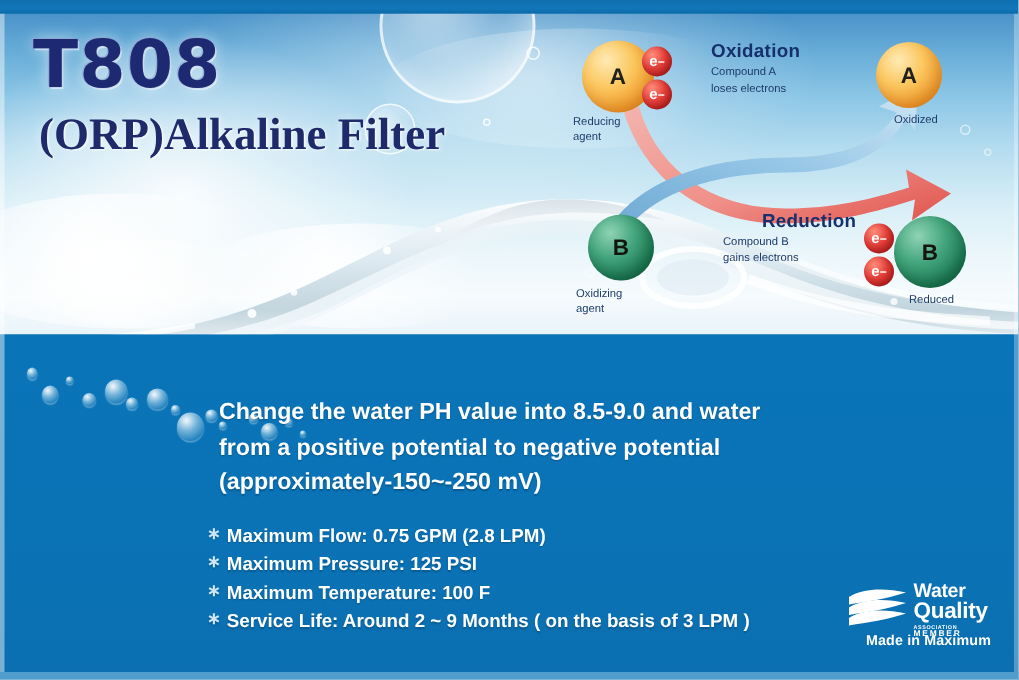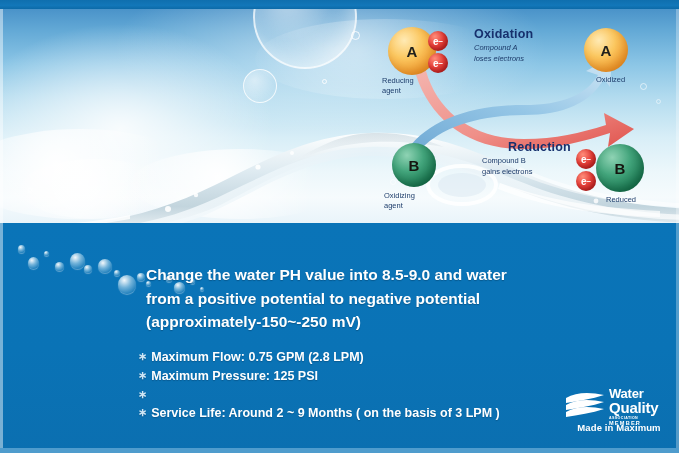--- a/index.html
+++ b/index.html
@@ -251,20 +251,24 @@
         <circle cx="168" cy="104" r="3" fill="#ffffff" fill-opacity="0.9"></circle>
         <circle cx="196" cy="90" r="2.2" fill="#ffffff" fill-opacity="0.85"></circle>
         <circle cx="258" cy="62" r="2.6" fill="#ffffff" fill-opacity="0.9"></circle>
         <circle cx="292" cy="48" r="2" fill="#ffffff" fill-opacity="0.8"></circle>
         <circle cx="596" cy="96" r="2.4" fill="#ffffff" fill-opacity="0.8"></circle>
         <circle cx="628" cy="92" r="1.8" fill="#ffffff" fill-opacity="0.75"></circle>
       </svg>
     </div>
   </div>
 
+  <div class="title-block">
+    <div class="title-main">T808</div>
+    <div class="title-sub">(ORP)Alkaline Filter</div>
+  </div>
 
   <div class="redox">
 
     <svg width="307" height="214" viewBox="0 0 307 214" style="position:absolute;left:0;top:0;">
       <defs>
         <linearGradient id="arrRed" x1="0" y1="0" x2="1" y2="1">
           <stop offset="0%" stop-color="#f4b4ae"></stop>
           <stop offset="55%" stop-color="#ef8f88"></stop>
           <stop offset="100%" stop-color="#e0524c"></stop>
         </linearGradient>
@@ -294,21 +298,21 @@
     <div class="electron" style="left:56px; top:44px;">
       <span>e</span>
         <sup>−</sup>
     </div>
     <div class="dlabel" style="left:10px; top:67px;">
       <div>Reducing</div>
       <div>agent</div>
     </div>
 
     <div class="dhead" style="left:102px; top:18px;">Oxidation</div>
-    <div class="dbody" style="left:102px; top:34px;font-style:italic;">
+    <div class="dbody" style="left:102px; top:34px;">
       <div>Compound A</div>
       <div>loses electrons</div>
     </div>
 
     <div class="sphere orange" style="left:212px; top:19px; width:44px; height:44px;">
       <span>A</span>
     </div>
     <div class="dlabel" style="left:224px; top:66px;">Oxidized</div>
 
     <div class="sphere green" style="left:20px; top:134px; width:44px; height:44px;">
@@ -367,20 +371,21 @@
       <div class="spec-row">
         <span class="spec-bullet">∗</span>
         <span>Maximum Flow: 0.75 GPM (2.8 LPM)</span>
       </div>
       <div class="spec-row">
         <span class="spec-bullet">∗</span>
         <span>Maximum Pressure: 125 PSI</span>
       </div>
       <div class="spec-row">
         <span class="spec-bullet">∗</span>
+        <span>Maximum Temperature: 100 F</span>
       </div>
       <div class="spec-row">
         <span class="spec-bullet">∗</span>
         <span>Service Life: Around 2 ~ 9 Months ( on the basis of 3 LPM )</span>
       </div>
     </div>
   </div>
 
   <div class="logo">
     <div class="logo-mark">

